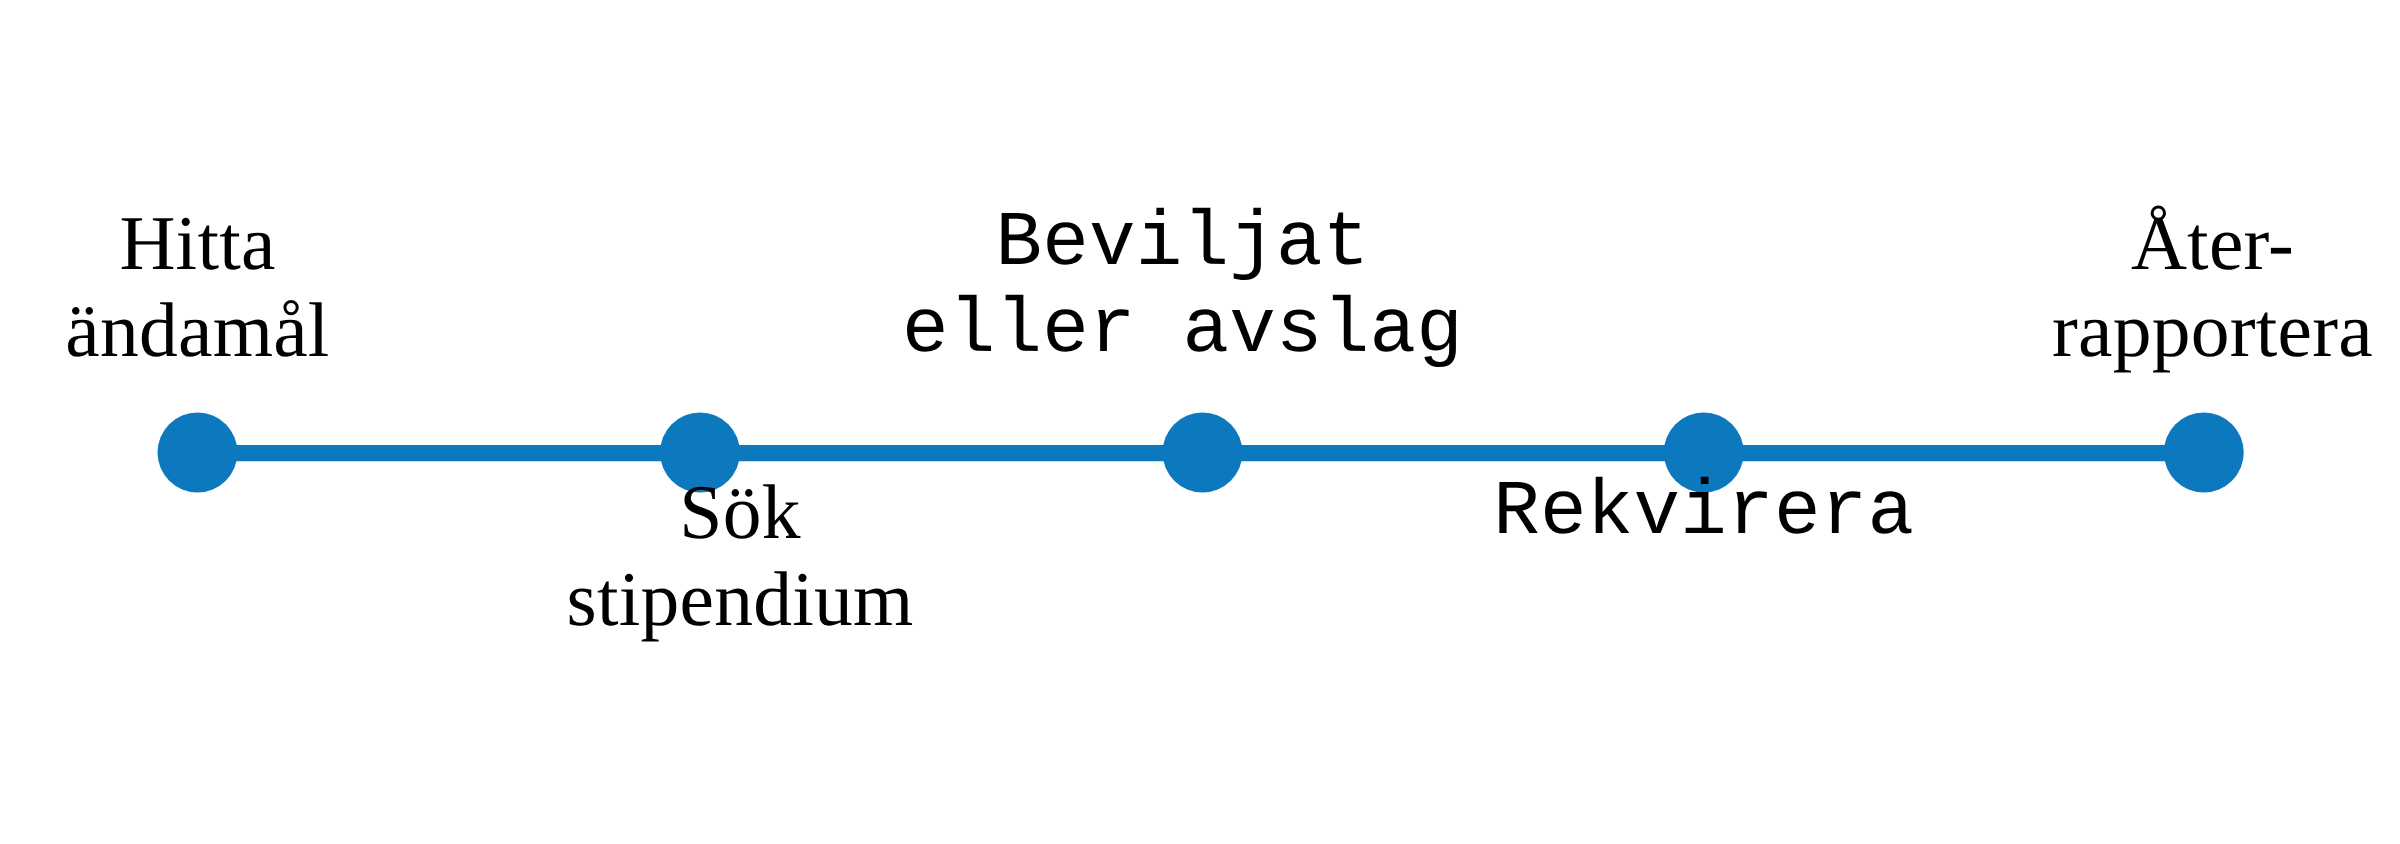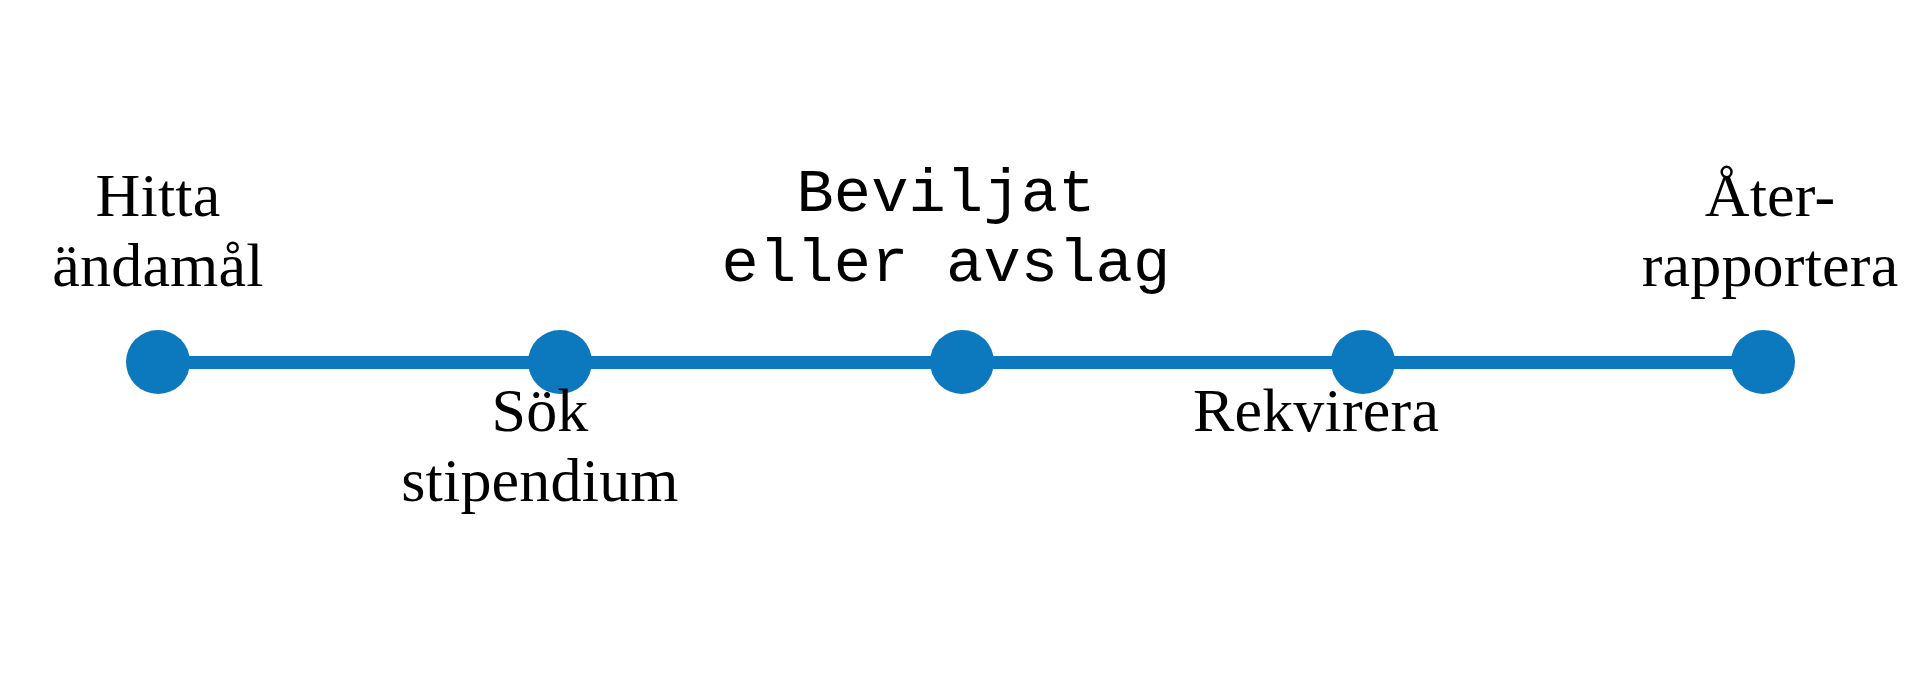--- a/index.html
+++ b/index.html
@@ -66,23 +66,23 @@
     bottom: 375px;
     transform: translateX(-50%);
   }
   
   .label-below {
     top: 375px;
     transform: translateX(-50%);
   }
 
   .label-1 { left: 158px; width: 480px; }
-  .label-2 { left: 540px; width: 500px; }
+  .label-2 { left: 592px; width: 500px; }
   .label-3 { left: 946px; width: 560px; font-family: Liberation Mono, monospace; }
-  .label-4 { left: 1316px; width: 520px; }
+  .label-4 { left: 1363px; width: 520px; font-family: Liberation Mono, monospace; }
   .label-5 { left: 1770px; width: 560px; }
 </style>
 </head>
 <body>
 
 <div id="timeline-figure">
 
   <div class="timeline-track"></div>
 
   <div class="node node-1"></div>

